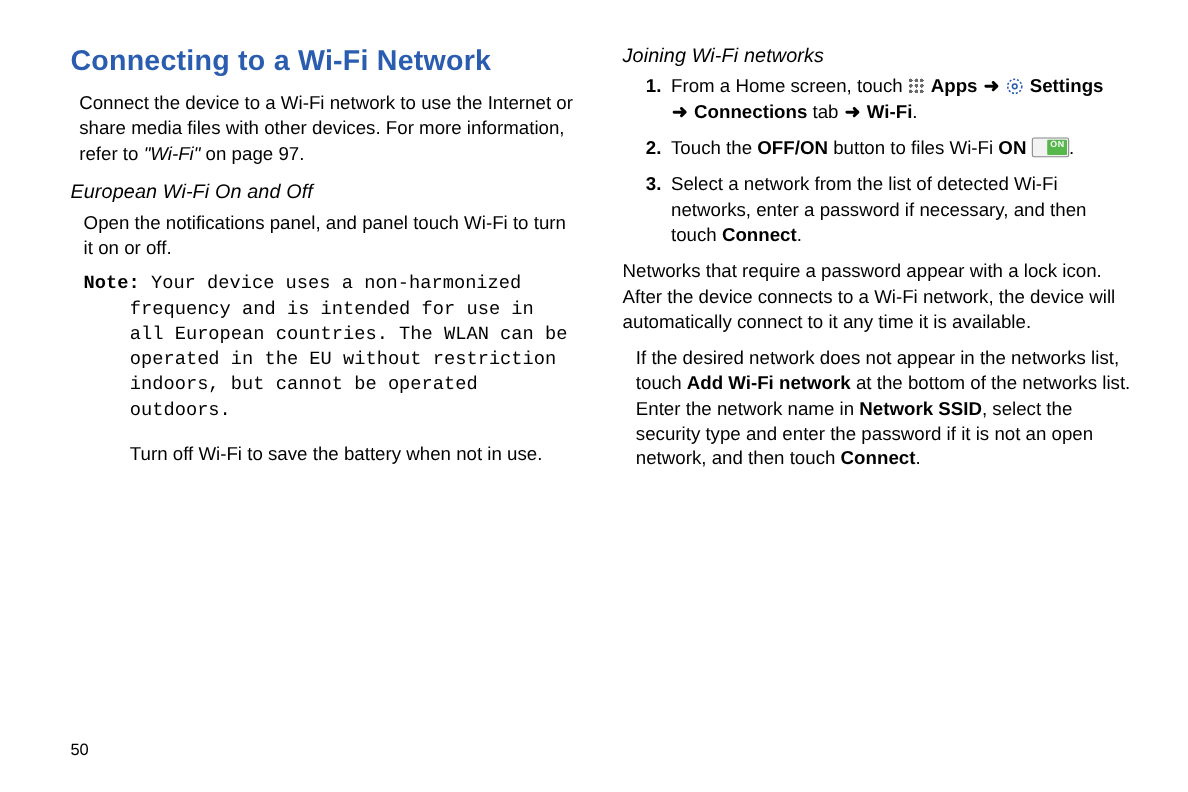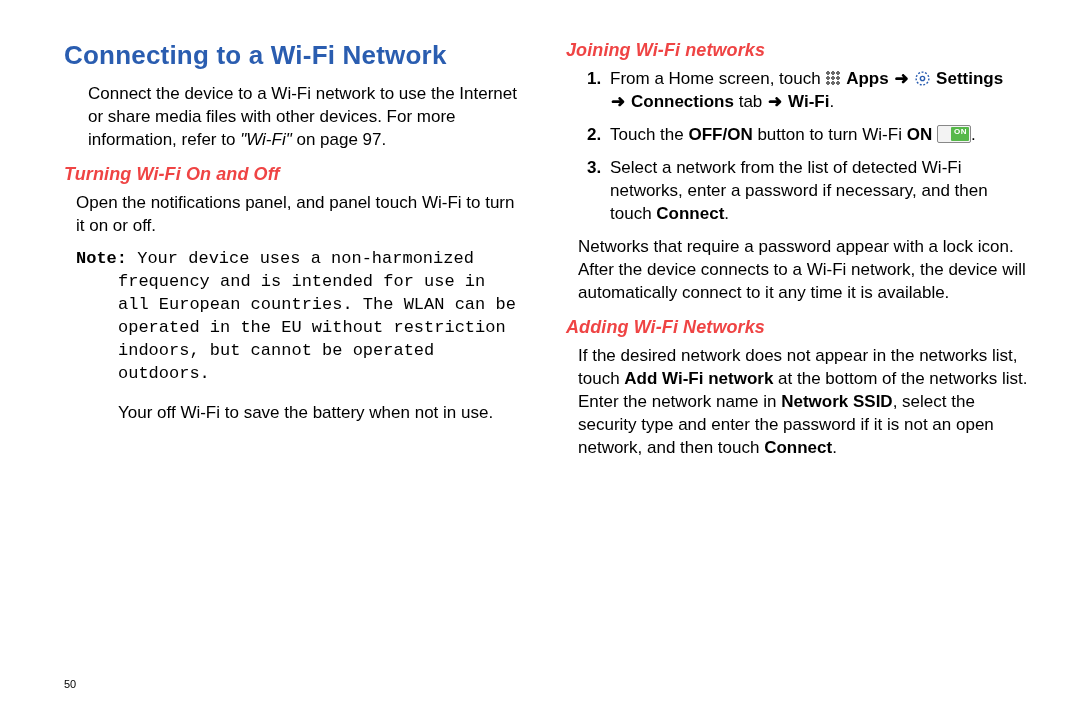--- a/index.html
+++ b/index.html
@@ -29,24 +29,24 @@
   h1.section-title {
     font-family: Arial, Helvetica, sans-serif;
     font-weight: 900;
     font-size: 26px;
     color: #2a5db0;
     letter-spacing: 0.2px;
     margin: 0 0 10px 0;
   }
   h2.sub-title {
     font-family: Arial, Helvetica, sans-serif;
-    font-weight: 700;
+    font-weight: 400;
     font-style: italic;
     font-size: 18px;
-    color: #ef4444;
+    color: #000000;
     margin: 10px 0 6px 0;
     letter-spacing: 0.1px;
   }
   p.body {
     margin: 0 0 10px 12px;
   }
   p.flush {
     margin: 0 0 10px 0;
   }
   .note-block {
@@ -57,21 +57,21 @@
     text-indent: -42px;
     padding-left: 42px;
     margin: 0;
   }
   .italic { font-style: italic; }
   .bold { font-weight: 700; }
   .pagenum {
     position: absolute;
     left: 64px;
     bottom: 28px;
-    font-size: 11px;
+    font-size: 15px;
   }
   ol.steps {
     margin: 4px 0 10px 14px;
     padding-left: 26px;
   }
   ol.steps > li {
     padding-left: 4px;
     margin-bottom: 10px;
     font-weight: 700;
   }
@@ -136,35 +136,35 @@
   }
 </style>
 </head>
 <body>
 
 <div class="page">
 
   <div class="col">
     <h1 class="section-title">Connecting to a Wi-Fi Network</h1>
 
-    <p class="body flush" style="margin-left:24px">
+    <p class="body flush" style="margin-left:8px">
       <span>Connect the device to a Wi-Fi network to use the Internet or share media files with other devices. For more information, refer to </span><span class="italic">"Wi-Fi"</span><span> on page 97.</span>
     </p>
 
-    <h2 class="sub-title">Turning Wi-Fi On and Off</h2>
+    <h2 class="sub-title">European Wi-Fi On and Off</h2>
 
     <p class="body">Open the notifications panel, and panel touch Wi-Fi to turn it on or off.</p>
 
     <div class="note-block">
       <p class="note-first">
         <span class="bold">Note:</span><span> Your device uses a non-harmonized frequency and is intended for use in all European countries. The WLAN can be operated in the EU without restriction indoors, but cannot be operated outdoors.</span>
       </p>
     </div>
 
-    <p class="body" style="margin-left:54px">Your off Wi-Fi to save the battery when not in use.</p>
+    <p class="body" style="margin-left:54px">Turn off Wi-Fi to save the battery when not in use.</p>
   </div>
 
   <div class="col">
     <h2 class="sub-title" style="margin-top:0">Joining Wi-Fi networks</h2>
 
     <ol class="steps">
       <li>
         <span class="step-body">
           <span>From a Home screen, touch </span><span class="icon-apps"></span>
           <span class="bold">Apps</span>
@@ -179,34 +179,33 @@
           </span>
           <span class="bold">Settings</span>
           <br>
           <span class="arrow">➜</span>
           <span class="bold">Connections</span><span> tab </span><span class="arrow">➜</span>
           <span class="bold">Wi-Fi</span><span>.</span>
         </span>
       </li>
       <li>
         <span class="step-body">
-          <span>Touch the </span><span class="bold">OFF/ON</span><span> button to turn Wi-Fi </span><span class="bold">ON</span>
+          <span>Touch the </span><span class="bold">OFF/ON</span><span> button to files Wi-Fi </span><span class="bold">ON</span>
           <span class="switch-on"><span class="on-label">ON</span></span><span>.</span>
         </span>
       </li>
       <li>
         <span class="step-body">
           <span>Select a network from the list of detected Wi-Fi networks, enter a password if necessary, and then touch </span><span class="bold">Connect</span><span>.</span>
         </span>
       </li>
     </ol>
 
-    <p class="body flush" style="margin-left:12px">Networks that require a password appear with a lock icon. After the device connects to a Wi-Fi network, the device will automatically connect to it any time it is available.</p>
-
-    <h2 class="sub-title">Adding Wi-Fi Networks</h2>
+    <p class="body flush" style="">Networks that require a password appear with a lock icon. After the device connects to a Wi-Fi network, the device will automatically connect to it any time it is available.</p>
+
     <p class="body">
       <span>If the desired network does not appear in the networks list, touch </span><span class="bold">Add Wi-Fi network</span><span> at the bottom of the networks list. Enter the network name in </span><span class="bold">Network SSID</span><span>, select the security type and enter the password if it is not an open network, and then touch </span><span class="bold">Connect</span><span>.</span>
     </p>
 
   </div>
 
   <div class="pagenum">50</div>
 </div>
 
 </body></html>

